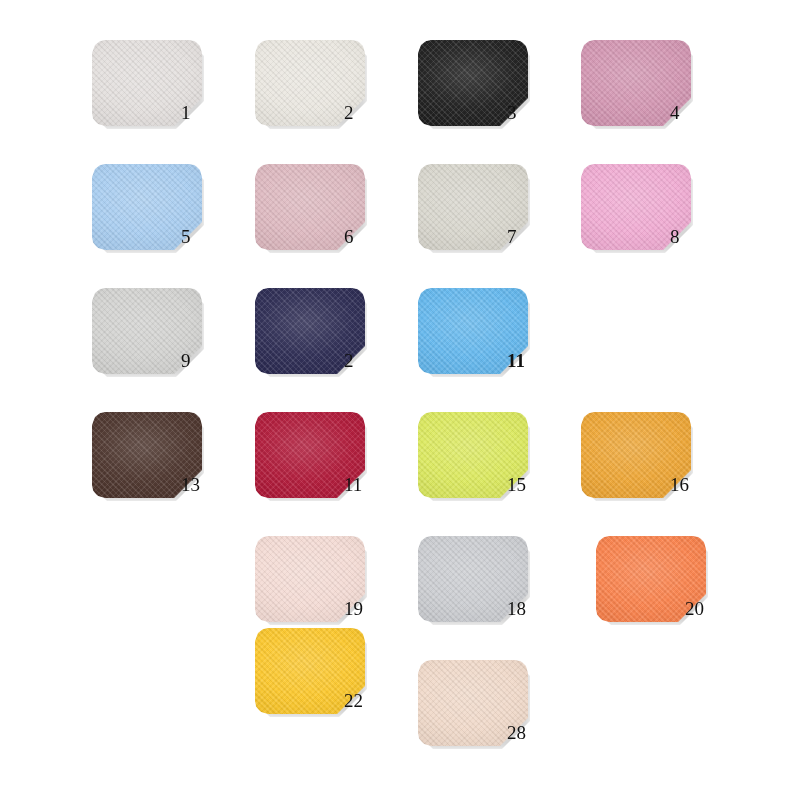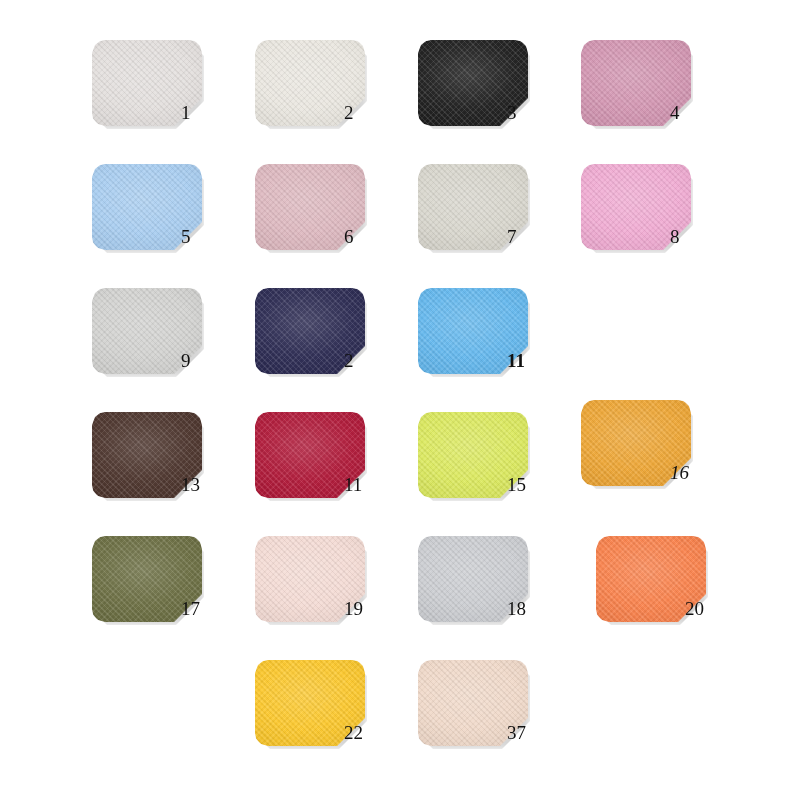--- a/index.html
+++ b/index.html
@@ -237,36 +237,28 @@
       <div class="swatch-number">11</div>
     </div>
     <div class="swatch-cell" style="left: 418px; top: 412px;">
       <div class="swatch-shadow"></div>
       <div class="swatch-chip" style="background-color: rgb(219, 233, 94);">
         <div class="swatch-sheen"></div>
         <div class="swatch-texture"></div>
       </div>
       <div class="swatch-number">15</div>
     </div>
-    <div class="swatch-cell" style="left: 581px; top: 400px; font-style: italic;">
+    <div class="swatch-cell" style="left: 581px; top: 412px;">
       <div class="swatch-shadow"></div>
       <div class="swatch-chip" style="background-color: rgb(237, 165, 52);">
         <div class="swatch-sheen"></div>
         <div class="swatch-texture"></div>
       </div>
       <div class="swatch-number">16</div>
     </div>
-    <div class="swatch-cell" style="left: 92px; top: 536px;">
-      <div class="swatch-shadow"></div>
-      <div class="swatch-chip" style="background-color: rgb(107, 110, 66);">
-        <div class="swatch-sheen"></div>
-        <div class="swatch-texture"></div>
-      </div>
-      <div class="swatch-number">17</div>
-    </div>
     <div class="swatch-cell" style="left: 255px; top: 536px;">
       <div class="swatch-shadow"></div>
       <div class="swatch-chip" style="background-color: rgb(244, 219, 212);">
         <div class="swatch-sheen"></div>
         <div class="swatch-texture"></div>
       </div>
       <div class="swatch-number">19</div>
     </div>
     <div class="swatch-cell" style="left: 418px; top: 536px;">
       <div class="swatch-shadow"></div>
@@ -277,29 +269,29 @@
       <div class="swatch-number">18</div>
     </div>
     <div class="swatch-cell" style="left: 596px; top: 536px;">
       <div class="swatch-shadow"></div>
       <div class="swatch-chip" style="background-color: rgb(249, 129, 75);">
         <div class="swatch-sheen"></div>
         <div class="swatch-texture"></div>
       </div>
       <div class="swatch-number">20</div>
     </div>
-    <div class="swatch-cell" style="left: 255px; top: 660px;">
+    <div class="swatch-cell" style="left: 255px; top: 628px;">
       <div class="swatch-shadow"></div>
       <div class="swatch-chip" style="background-color: rgb(251, 199, 43);">
         <div class="swatch-sheen"></div>
         <div class="swatch-texture"></div>
       </div>
       <div class="swatch-number">22</div>
     </div>
     <div class="swatch-cell" style="left: 418px; top: 660px;">
       <div class="swatch-shadow"></div>
       <div class="swatch-chip" style="background-color: rgb(240, 217, 201);">
         <div class="swatch-sheen"></div>
         <div class="swatch-texture"></div>
       </div>
-      <div class="swatch-number">37</div>
+      <div class="swatch-number">28</div>
     </div>
   </div>
 
 </body></html>

